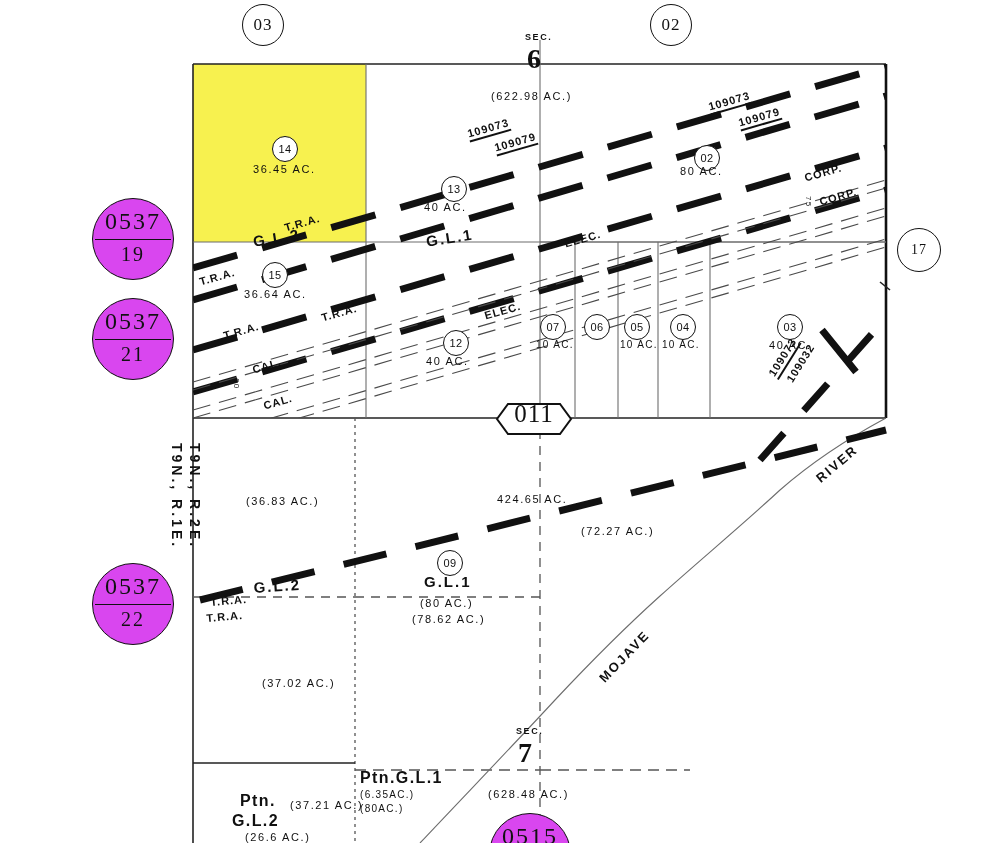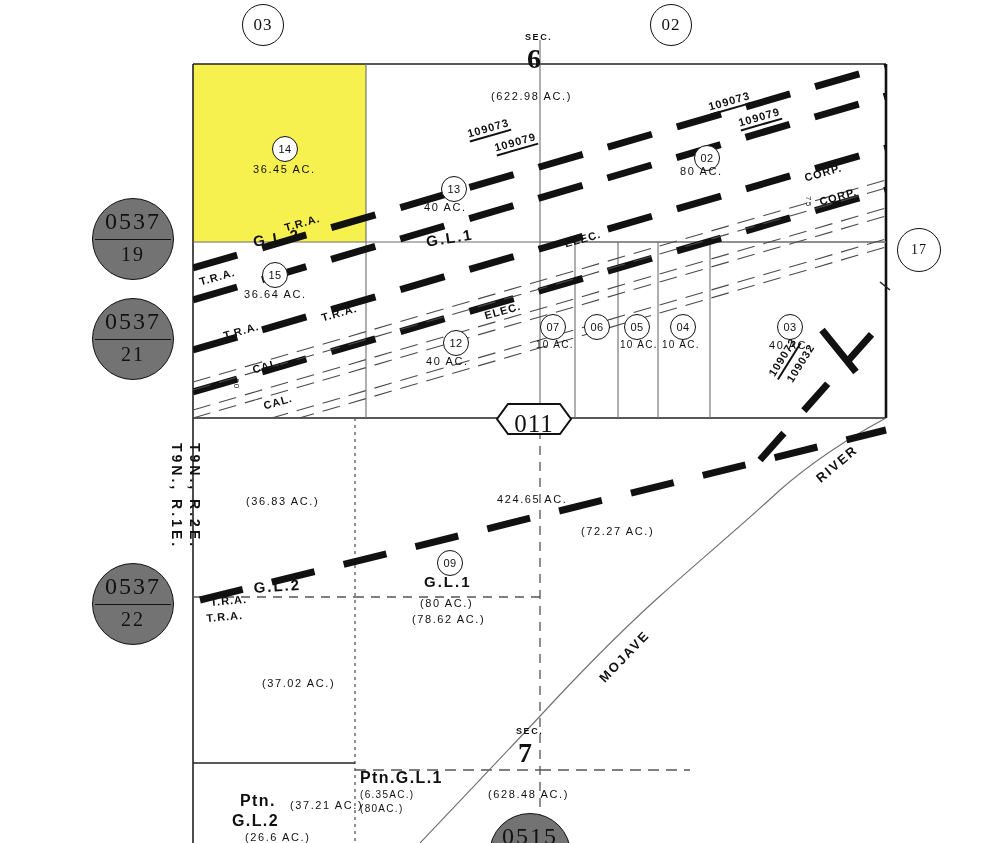--- a/index.html
+++ b/index.html
@@ -42,31 +42,31 @@
   .bignum{
     position:absolute;
     width:72px;height:72px;border-radius:50%;
     border:1.6px solid #111;background:#fff;
     display:flex;align-items:center;justify-content:center;
     font-size:25px;font-family:"Liberation Serif",serif;color:#111;
     letter-spacing:1px;
   }
   .bookcircle{
     position:absolute;width:80px;height:80px;border-radius:50%;
-    border:1.6px solid #111;background:#737373;
+    border:1.6px solid #111;background:#d946ef;
   }
   .bookcircle .bk-top,.bookcircle .bk-bot{
     position:absolute;left:0;width:80px;text-align:center;
     font-family:"Liberation Serif",serif;color:#111;
   }
   .bookcircle .bk-top{top:9px;font-size:24px;letter-spacing:2px;}
   .bookcircle .bk-bot{top:44px;font-size:20px;letter-spacing:2px;}
   .bookcircle .bk-line{position:absolute;left:2px;top:40px;width:76px;height:1.4px;background:#111;}
   .oval011{
-    position:absolute;display:flex;align-items:flex-end;justify-content:center;
+    position:absolute;display:flex;align-items:flex-start;justify-content:center;
     font-family:"Liberation Serif",serif;font-size:25px;color:#111;letter-spacing:1px;
   }
   .vert-label{
     position:absolute;
     font-size:14px;font-weight:bold;letter-spacing:3px;
     color:#111;white-space:pre;
     transform-origin:0 0;transform:rotate(90deg);
   }
 </style>
 </head>

